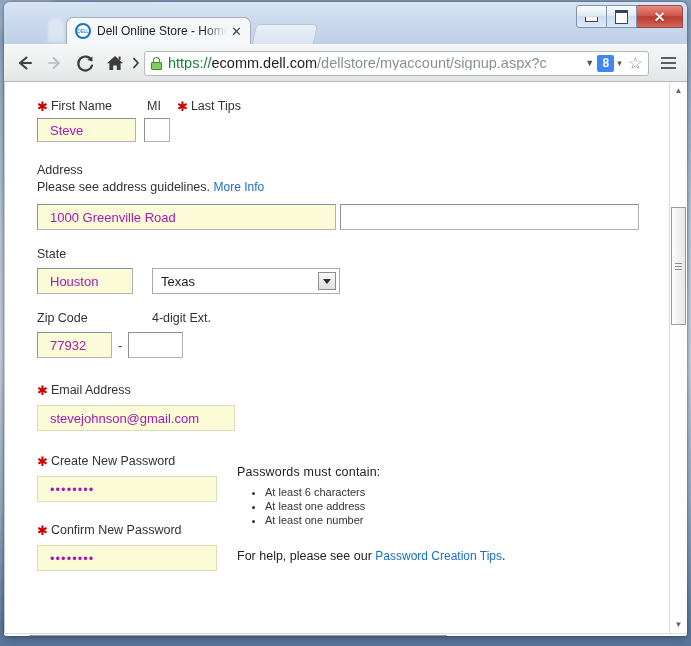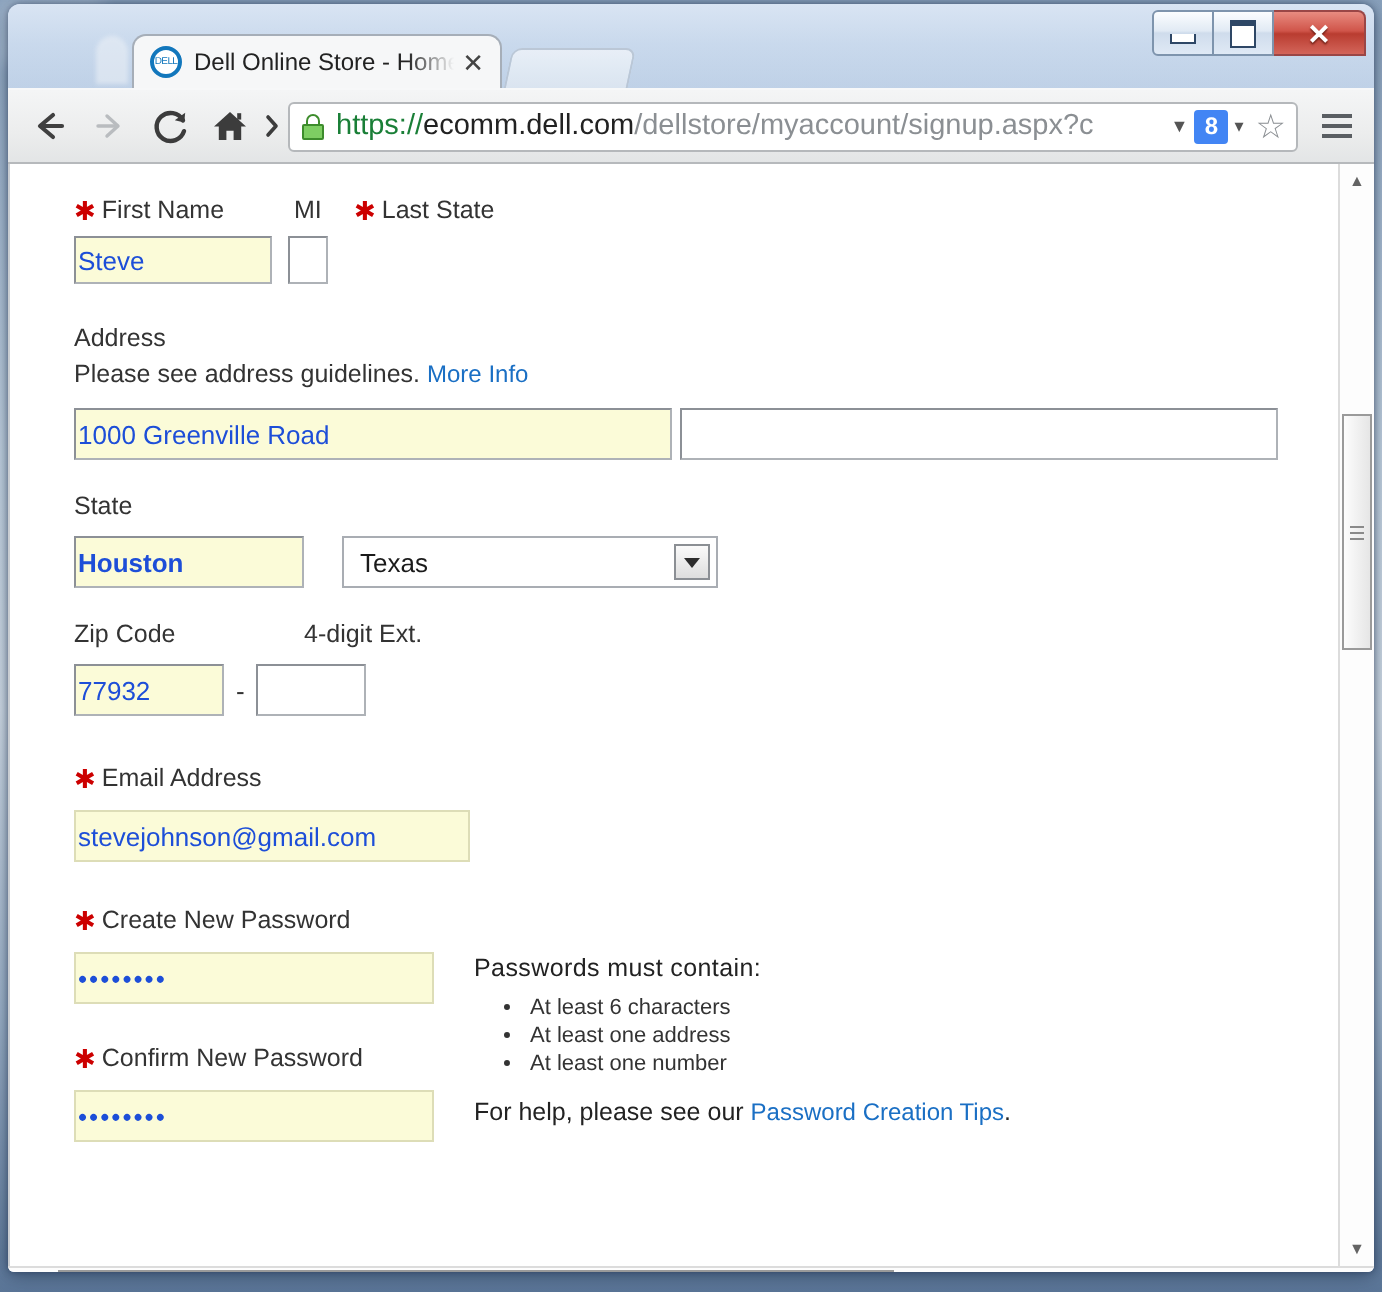--- a/index.html
+++ b/index.html
@@ -327,22 +327,22 @@
     display: inline-flex;
     align-items: baseline;
   }
   .row { display: flex; align-items: flex-end; }
 
   .fld {
     box-sizing: border-box;
     height: 24px;
     font-size: 13px;
     font-family: "Liberation Sans", sans-serif;
-    color: #1d4ed8;
-    padding: 0 1px;
+    color: #a21caf;
+    padding: 0 12px;
     background: #fbfbd8;
     border: 1px solid #aeb2b7;
     border-top-color: #8c9096;
     border-left-color: #8c9096;
     outline: none;
     line-height: 22px;
   }
   .fld.empty { background: #fff; }
   .fld.soft  { border-color: #ddddb7; border-top-color: #ddddb7; border-left-color: #ddddb7; }
 
@@ -382,22 +382,22 @@
   }
   .select-arrow::after {
     content: "";
     border-left: 4px solid transparent;
     border-right: 4px solid transparent;
     border-top: 5px solid #2c2c2c;
   }
 
   .pw-list { margin: 6px 0 0 0; padding-left: 28px; }
   .pw-list li { font-size: 11px; color: #333; line-height: 14px; }
-  .sidenote-title { font-size: 12.5px; color: #222; letter-spacing: .2px; margin-top: 12px; }
-  .sidenote-help { font-size: 12.5px; color: #222; margin-top: 10px; }
+  .sidenote-title { font-size: 12.5px; color: #222; letter-spacing: .2px; }
+  .sidenote-help { font-size: 12.5px; color: #222; margin-top: 22px; }
 
   
   #vscroll {
     width: 17px;
     background: #fdfdfd;
     border-left: 1px solid #dcdcdc;
     position: relative;
     flex: 0 0 auto;
   }
   .sb-arrow {
@@ -550,21 +550,21 @@
               <span class="req-star">✱</span>
               <span>First Name</span>
             </span>
           </div>
           <div style="width:30px">
             <span class="lbl">MI</span>
           </div>
           <div>
             <span class="lbl">
               <span class="req-star">✱</span>
-              <span>Last State</span>
+              <span>Last Tips</span>
             </span>
           </div>
         </div>
 
         <div id="name-fields">
           <input class="fld" style="width: 99px;" value="Steve">
           <input class="fld empty" style="width: 20px; margin-left: 8px;" value="">
         </div>
 
         <div id="sect-address">
@@ -577,21 +577,21 @@
           <input class="fld empty" style="width: 299px; height: 26px; margin-top: 8px;" value="">
         </div>
 
         <div style="margin-top:14px">
           <div class="row" style="align-items:flex-start">
             <div>
               <span class="lbl">State</span>
             </div>
           </div>
           <div class="row" style="margin-top:6px">
-            <input class="fld" style="width: 115px; height: 26px; font-weight: bold;" value="Houston">
+            <input class="fld" style="width: 96px; height: 26px;" value="Houston">
             <div class="select-wrap" style="margin-left:19px">
               <span>Texas</span>
               <span class="select-arrow"></span>
             </div>
           </div>
         </div>
 
         <div style="margin-top:14px">
           <div class="row" style="align-items:flex-start">
             <div style="width:115px">

